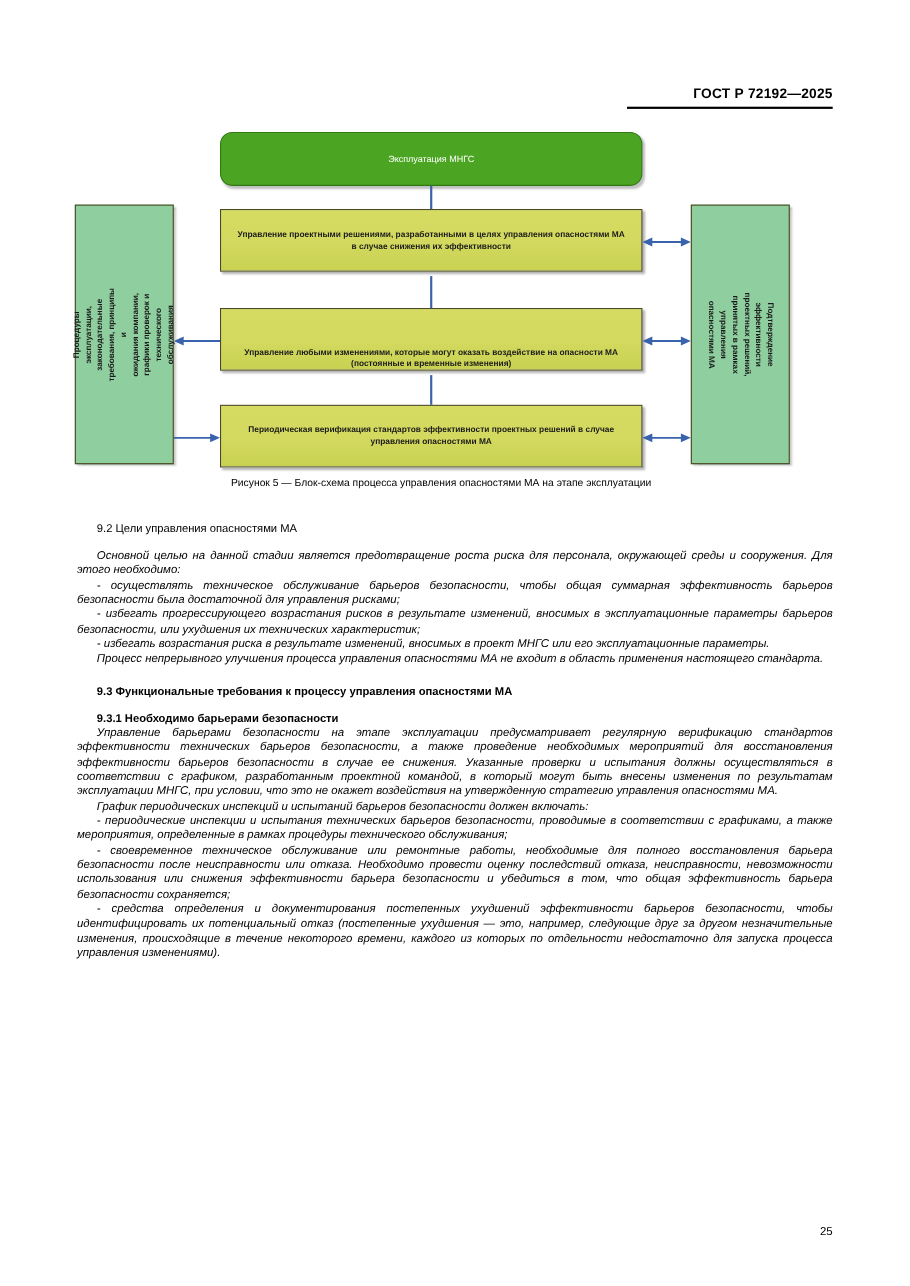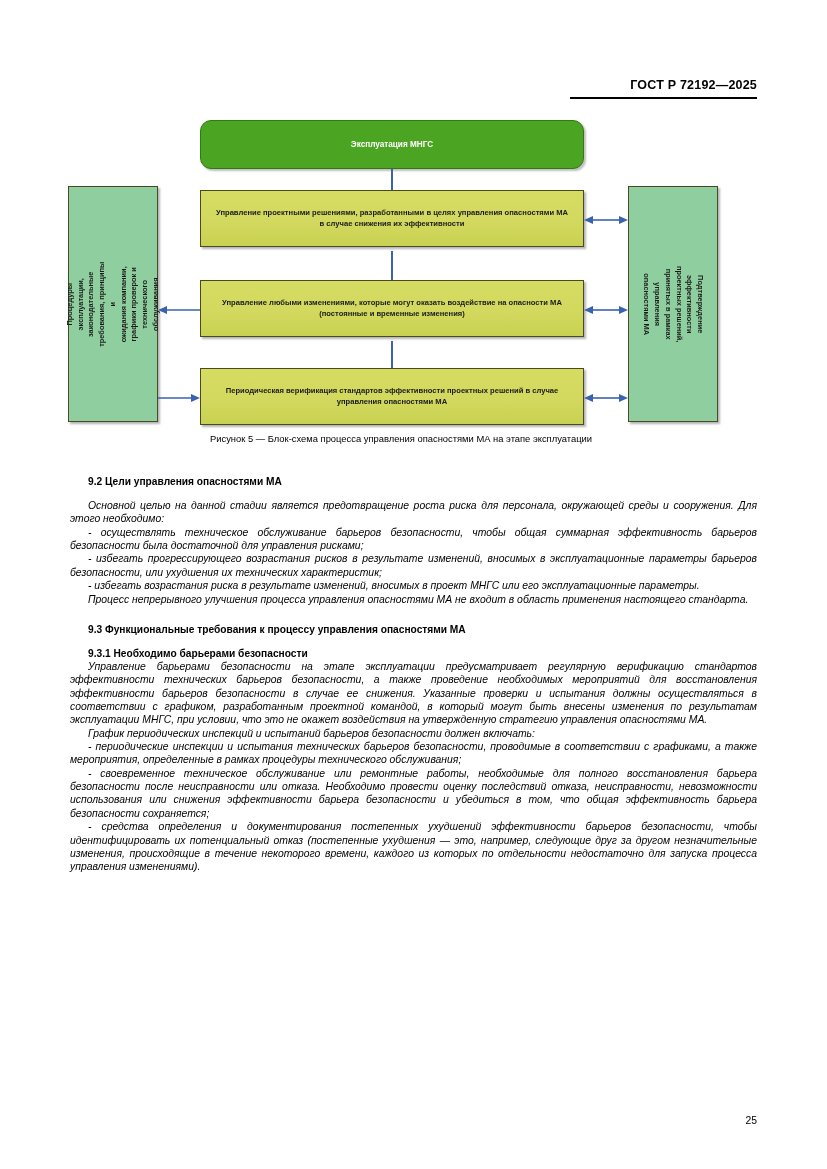--- a/index.html
+++ b/index.html
@@ -65,39 +65,39 @@
   .node-top {
     left: 200px;
     top: 8px;
     width: 384px;
     height: 49px;
     background: #4ca522;
     border: 1.2px solid #2f7a13;
     border-radius: 11px;
     color: #ffffff;
     font-size: 8.2px;
-    font-weight: bold;
+    font-weight: normal;
     box-shadow: 2px 2px 2px rgba(0,0,0,0.25);
   }
 
   
   .node-proc {
     left: 200px;
     width: 384px;
     height: 57px;
     background: linear-gradient(to bottom, #d6dc62 0%, #d2d95e 55%, #c9d152 100%);
     border: 1.1px solid #4a4a20;
     color: #1b1b1b;
     font-size: 7.6px;
     font-weight: bold;
     box-shadow: 2px 2px 2px rgba(0,0,0,0.3);
     padding: 0 14px;
   }
   .node-proc-1 { top: 78px; }
-  .node-proc-2 { top: 168px; }
+  .node-proc-2 { top: 168px; align-items: flex-end; }
   .node-proc-3 { top: 256px; }
 
   
   .node-side {
     width: 90px;
     height: 236px;
     top: 74px;
     background: #8fce9f;
     border: 1.1px solid #4a4a20;
     box-shadow: 2px 2px 2px rgba(0,0,0,0.3);
@@ -147,21 +147,21 @@
   
   .body {
     position: absolute;
     left: 70px;
     top: 476px;
     width: 687px;
   }
 
   .h2 {
     font-size: 10.2px;
-    font-weight: bold;
+    font-weight: normal;
     margin: 0 0 12px 0;
     padding-left: 18px;
   }
   .h3 {
     font-size: 10.2px;
     font-weight: bold;
     margin: 18px 0 3px 0;
     padding-left: 18px;
   }
   .h4 {

